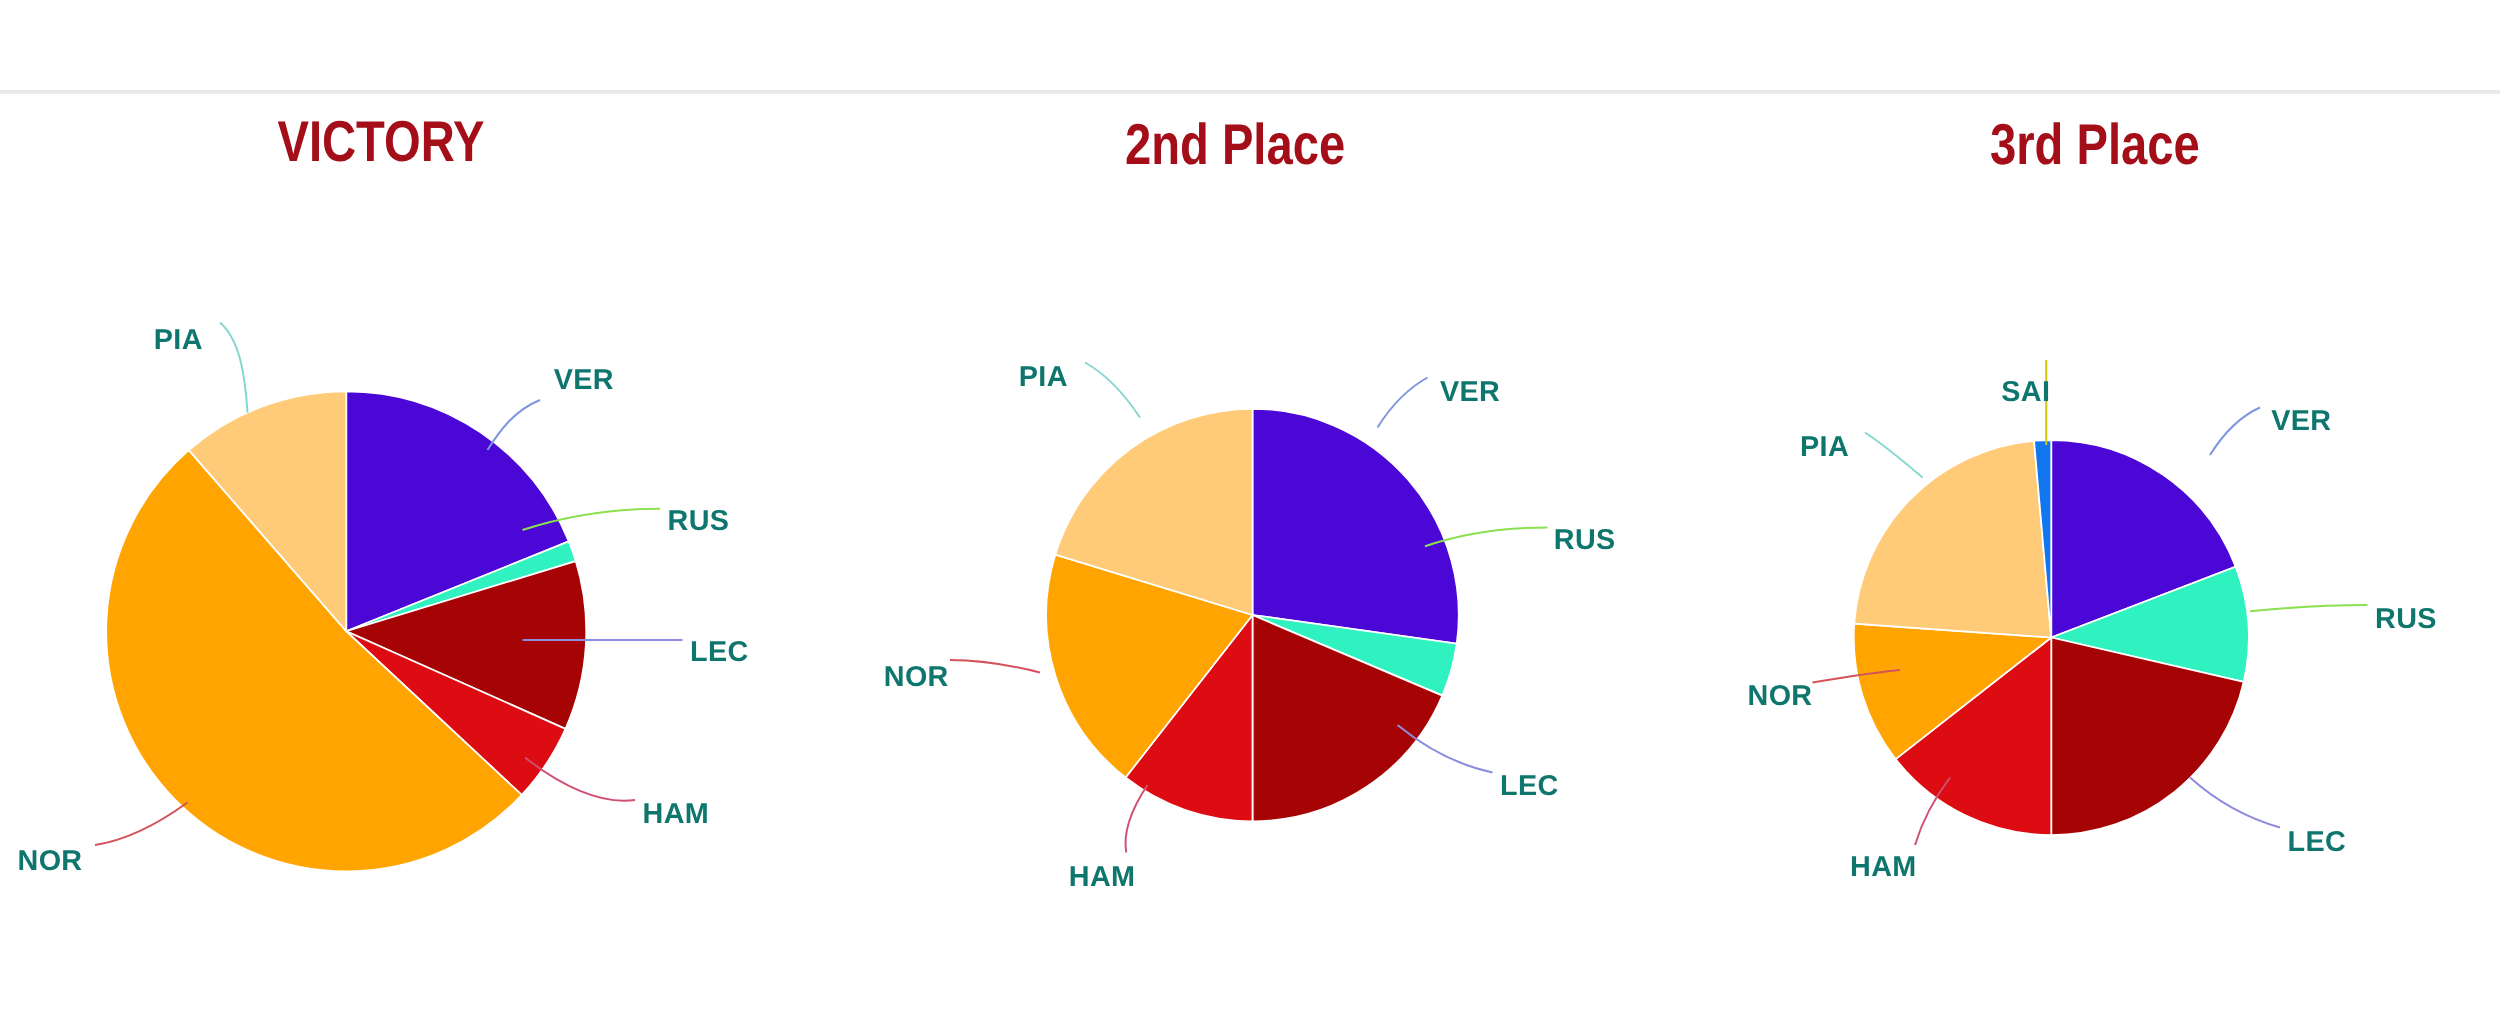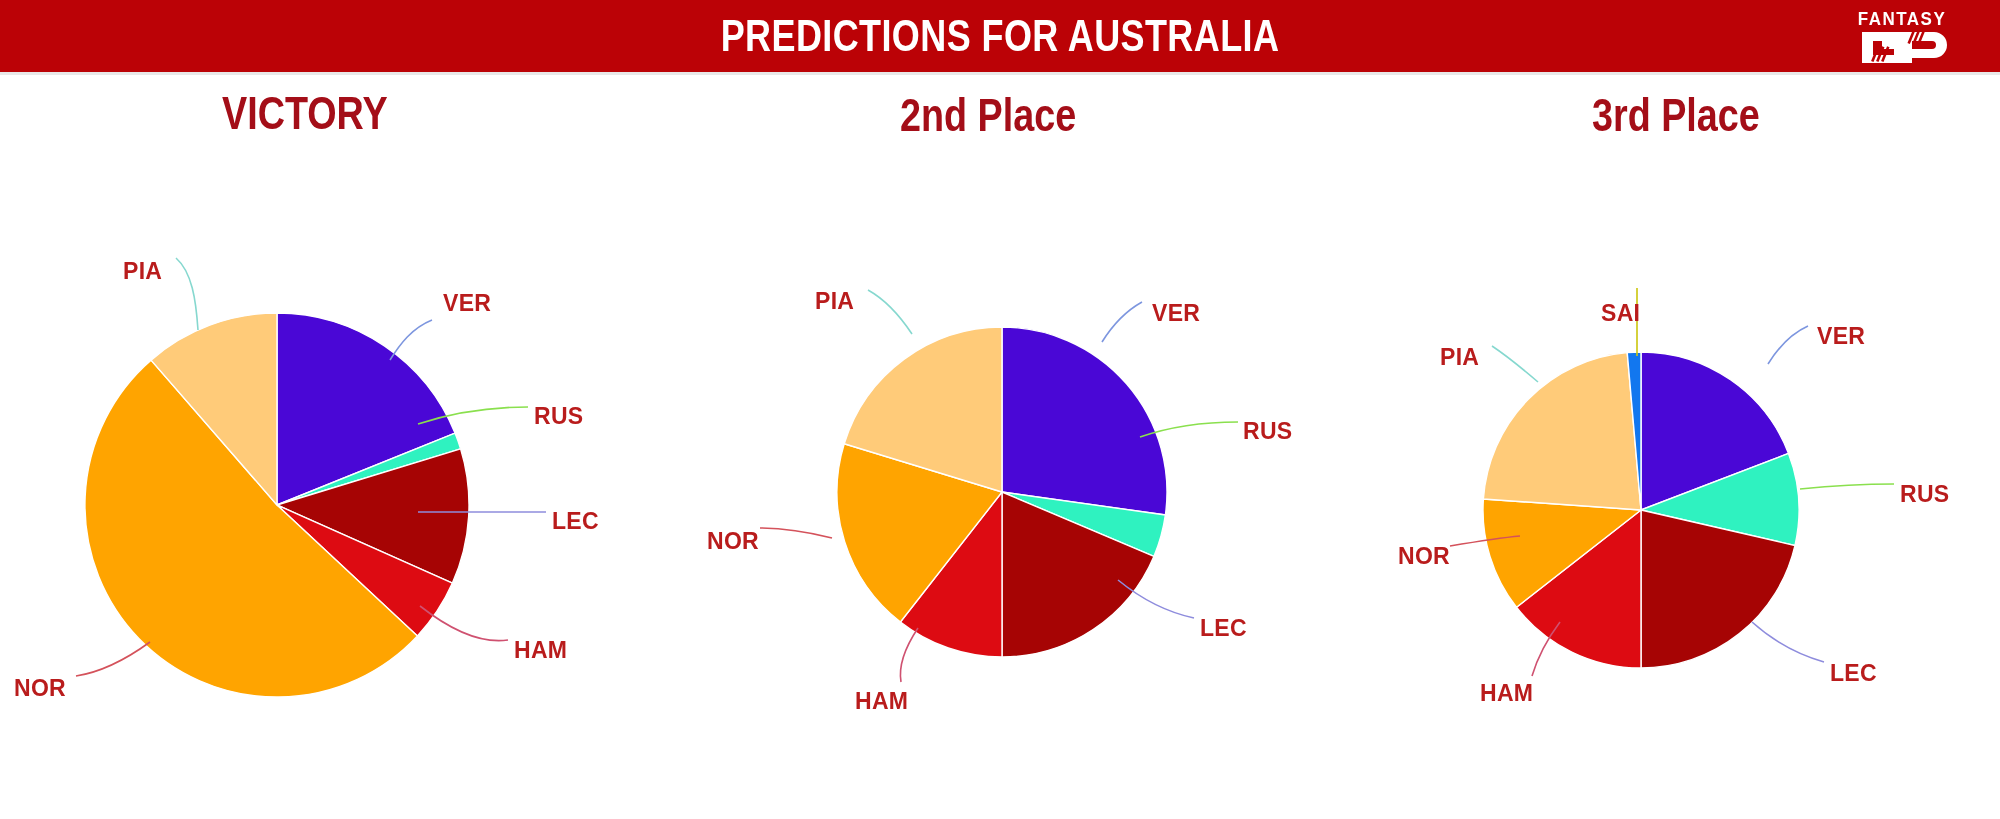--- a/index.html
+++ b/index.html
@@ -57,56 +57,30 @@
 
   
   .pie-wrap { position: absolute; }
   .pie-wrap svg { display: block; overflow: visible; }
 
   .slice-label {
     position: absolute;
     font-family: "Liberation Sans", sans-serif;
     font-weight: bold;
     font-size: 23px;
-    color: #b91c1c;
+    color: #0f766e;
     white-space: nowrap;
     letter-spacing: 0.3px;
   }
 </style>
 </head>
 <body>
 
 <div id="app">
 
-  <div class="header">
-    <div class="header-title">PREDICTIONS FOR AUSTRALIA</div>
-
-    <div class="logo">
-      <svg width="160" height="64" viewBox="0 0 160 64" aria-hidden="true">
-        <g>
-          <text x="80" y="20" text-anchor="middle" fill="#ffffff" font-family="Liberation Sans, sans-serif" font-weight="bold" font-size="17" letter-spacing="1.5" transform="scale(1,1.05)">FANTASY</text>
-        </g>
-        <g>
-
-          <path d="M40 28 h44 v9 h-33 v14 h21 v-6 h-12 v-8 h24 v22 h-44 z" fill="#ffffff"></path>
-
-          <path d="M78 28 h34 a13 13 0 0 1 0 26 h-22 v5 h-12 z M90 37 v8 h20 a4 4 0 0 0 0 -8 z" fill="#ffffff"></path>
-
-          <g fill="#bb0206">
-            <rect x="52" y="42" width="2.6" height="16" transform="rotate(22 53 50)"></rect>
-            <rect x="57" y="42" width="2.6" height="16" transform="rotate(22 58 50)"></rect>
-            <rect x="62" y="42" width="2.6" height="16" transform="rotate(22 63 50)"></rect>
-            <rect x="88" y="26" width="2.6" height="14" transform="rotate(22 89 33)"></rect>
-            <rect x="93" y="26" width="2.6" height="14" transform="rotate(22 94 33)"></rect>
-            <rect x="98" y="26" width="2.6" height="14" transform="rotate(22 99 33)"></rect>
-          </g>
-        </g>
-      </svg>
-    </div>
-  </div>
   <div class="header-underline"></div>
 
   <div class="col-title" id="title-0">VICTORY</div>
   <div class="col-title" id="title-1">2nd Place</div>
   <div class="col-title" id="title-2">3rd Place</div>
 
   <div class="pie-wrap" style="left:0;top:0;width:2000px;height:819px;">
     <svg id="pies" width="2000" height="819" viewBox="0 0 2000 819">
         <g>
           <path d="M 277 505 L 277.00 313.00 A 192 192 0 0 1 455.02 433.08 Z" fill="#4a07d6" stroke="#ffffff" stroke-width="1.4"></path>

